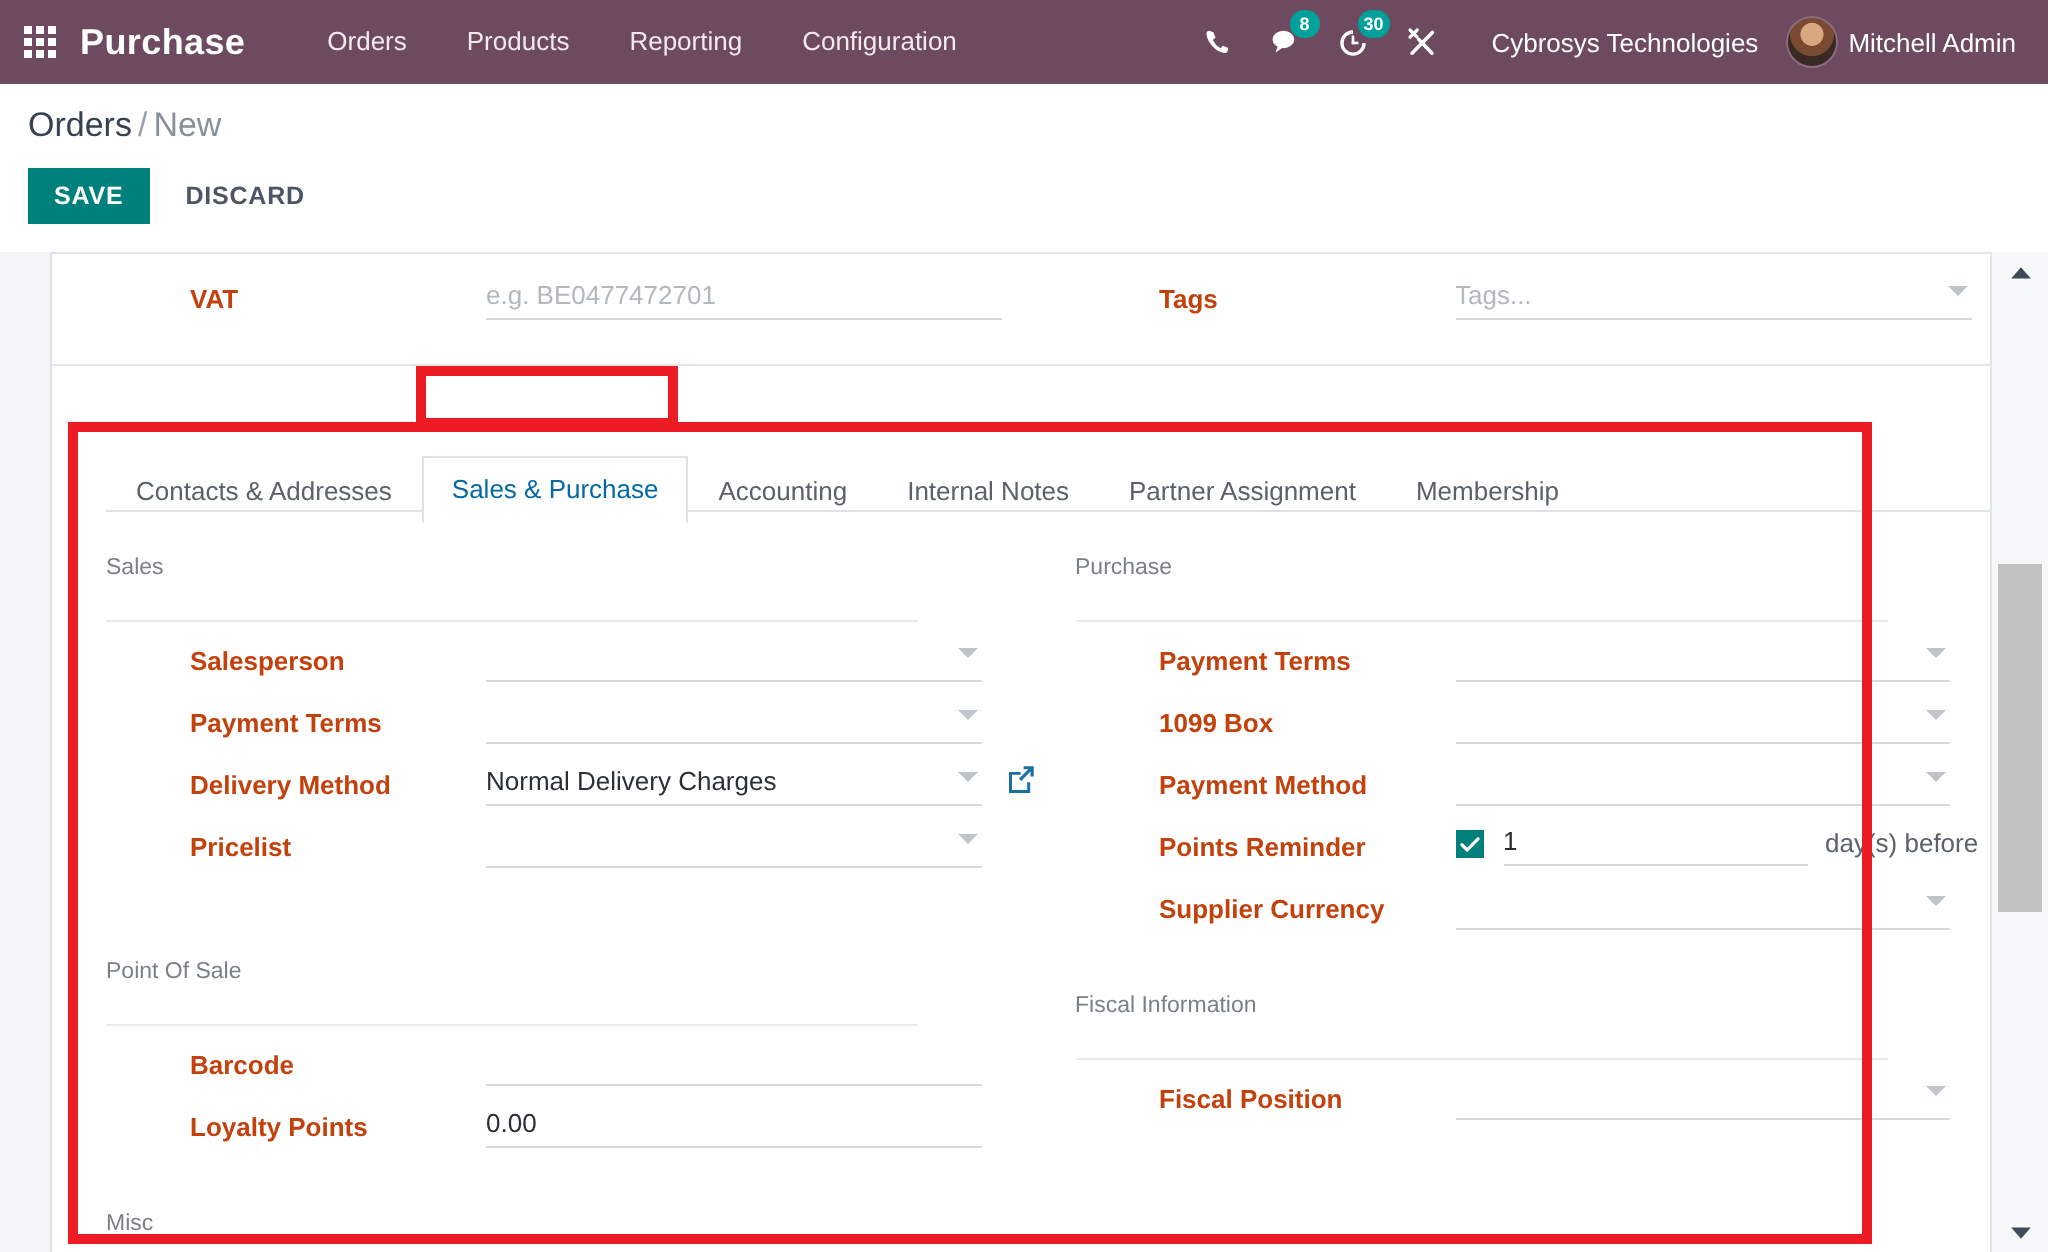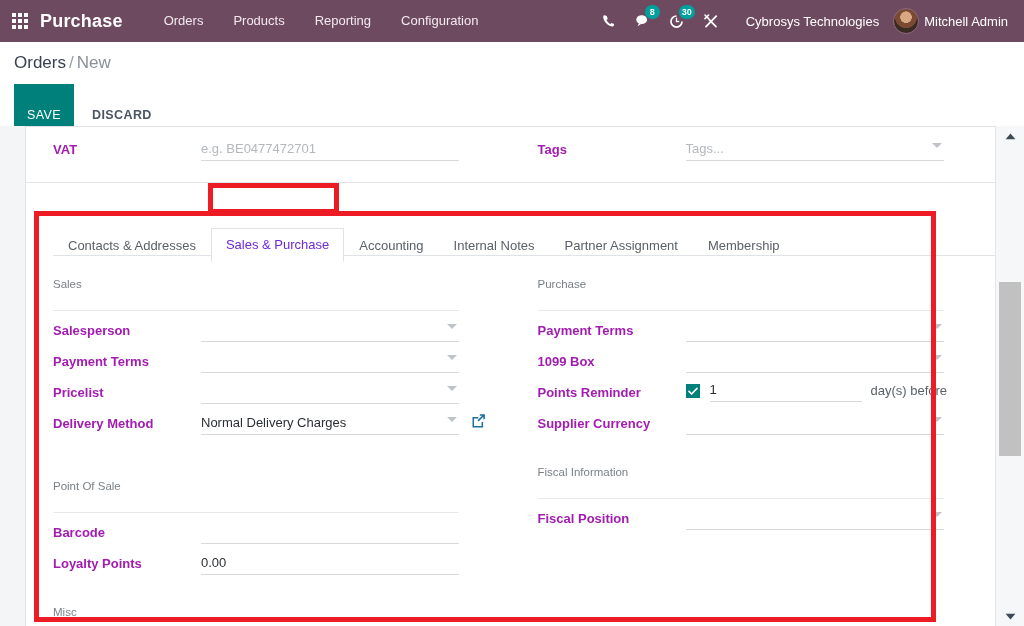--- a/index.html
+++ b/index.html
@@ -71,22 +71,22 @@
 
   
   .cp { background: #ffffff; padding: 11px 0 0 14px; }
   .breadcrumb { font-size: 17px; color: #4c4c4c; }
   .breadcrumb .bc-root { color: #374151; }
   .breadcrumb .bc-sep { color: #9aa0a6; padding: 0 3px; }
   .breadcrumb .bc-cur { color: #8a9099; }
   .cp-buttons { margin-top: 11px; display: flex; align-items: center; }
   .btn-save {
     background: #00807b; color: #ffffff;
-    font-size: 12.5px; font-weight: normal; letter-spacing: .4px;
-    padding: 24px 13px; border: none; cursor: pointer;
+    font-size: 12.5px; font-weight: bold; letter-spacing: .4px;
+    padding: 7px 13px; border: none; cursor: pointer;
   }
   .btn-discard {
     color: #4b5563; font-size: 12.5px; font-weight: bold; letter-spacing: .4px;
     background: none; border: none; padding: 7px 12px; margin-left: 6px; cursor: pointer;
   }
 
   
   .sheet-wrap {
     position: absolute; left: 0; top: 126px; right: 0; bottom: 0;
     background: #f4f5f7;
@@ -116,22 +116,22 @@
   }
 
   
   .top-row {
     display: flex; padding: 12px 0 0 0;
     border-bottom: 1px solid #e3e5e8;
     height: 56px;
   }
   .col-half { width: 50%; display: flex; padding-left: 27px; }
   .fld-label {
-    font-size: 13px; font-weight: bold; color: #a21caf;
-    width: 148px; flex: none; padding-top: 3px;
+    font-size: 13px; font-weight: bold; color: #c2410c;
+    width: 148px; flex: none; padding-top: 3px; margin-left: 42px;
   }
   .fld-ctl { flex: 1; max-width: 258px; position: relative; }
   .fld-input {
     width: 100%; border: none; border-bottom: 1px solid #d6d9dc;
     font-family: "Liberation Sans", sans-serif;
     font-size: 13px; color: #2b2f33; background: transparent;
     padding: 1px 0 4px 0; outline: none;
   }
   .fld-input::placeholder { color: #b3b8bd; }
   .caret {
@@ -146,21 +146,21 @@
   .tabs { display: flex; align-items: flex-end; border-bottom: 1px solid #dfe2e6; }
   .tab {
     font-size: 13px; color: #5a6168;
     padding: 8px 14px 9px 14px;
     border: 1px solid transparent; border-bottom: none;
     cursor: pointer; position: relative; top: 7px;
     white-space: nowrap;
     margin-top: 24px;
   }
   .tab.active {
-    color: #6d28d9; background: #ffffff;
+    color: #0369a1; background: #ffffff;
     border-color: #dfe2e6; border-bottom: 1px solid #ffffff;
   }
 
   
   .form-body { display: flex; padding: 22px 0 0 0; }
   .form-col { width: 50%; padding-left: 27px; padding-right: 20px; }
   .group-title {
     font-size: 11.5px; color: #7a8086;
     border-bottom: 1px solid #e7e9eb;
     padding-bottom: 20px; margin-bottom: 9px;
@@ -314,41 +314,41 @@
 
         <div class="row">
           <div class="fld-label">Payment Terms</div>
           <div class="fld-ctl">
             <input class="fld-input" style="">
             <span class="caret"></span>
           </div>
         </div>
 
         <div class="row">
-          <div class="fld-label">Pricelist</div>
-          <div class="fld-ctl">
-            <input class="fld-input" style="">
-            <span class="caret"></span>
-          </div>
-        </div>
-
-        <div class="row">
           <div class="fld-label">Delivery Method</div>
           <div class="fld-ctl">
             <input class="fld-input" value="Normal Delivery Charges" style="">
             <span class="caret"></span>
             <span class="ext-link">
               <svg width="15" height="15" viewBox="0 0 16 16">
                 <path d="M1.6 4.2 h6.2 v1.6 h-4.6 v8.1 h8.1 v-4.2 h1.6 v5.8 h-11.3 Z" fill="#1a6fa3"></path>
                 <path d="M9.4 1.2 h5.4 v5.4 h-1.7 v-2.6 l-5 5 -1.2 -1.2 5 -5 h-2.5 Z" fill="#1a6fa3"></path>
               </svg>
             </span>
           </div>
         </div>
 
+        <div class="row">
+          <div class="fld-label">Pricelist</div>
+          <div class="fld-ctl">
+            <input class="fld-input" style="">
+            <span class="caret"></span>
+          </div>
+        </div>
+
         <div class="spacer-36"></div>
 
         <div class="group-title">Point Of Sale</div>
 
         <div class="row">
           <div class="fld-label">Barcode</div>
           <div class="fld-ctl">
             <input class="fld-input" style="">
           </div>
         </div>
@@ -393,20 +393,27 @@
         </div>
 
         <div class="row">
           <div class="fld-label">1099 Box</div>
           <div class="fld-ctl">
             <input class="fld-input" style="">
             <span class="caret"></span>
           </div>
         </div>
 
+        <div class="row">
+          <div class="fld-label">Payment Method</div>
+          <div class="fld-ctl">
+            <input class="fld-input" style="">
+            <span class="caret"></span>
+          </div>
+        </div>
 
         <div class="row">
           <div class="fld-label">Points Reminder</div>
           <div class="inline-ctl">
             <span class="cb">
               <svg width="10" height="9" viewBox="0 0 10 9">
                   <path d="M1 4.4 L3.6 7 L9 1.4" stroke="#ffffff" stroke-width="1.6" fill="none" stroke-linecap="round" stroke-linejoin="round"></path>
                 </svg>
             </span>
             <input class="num-input" value="1" style="">

